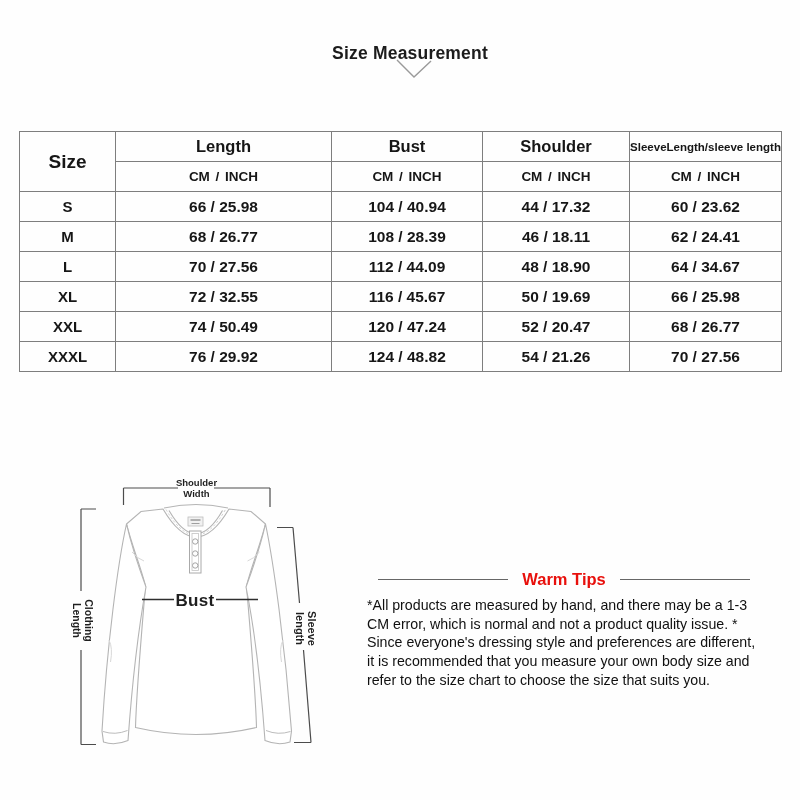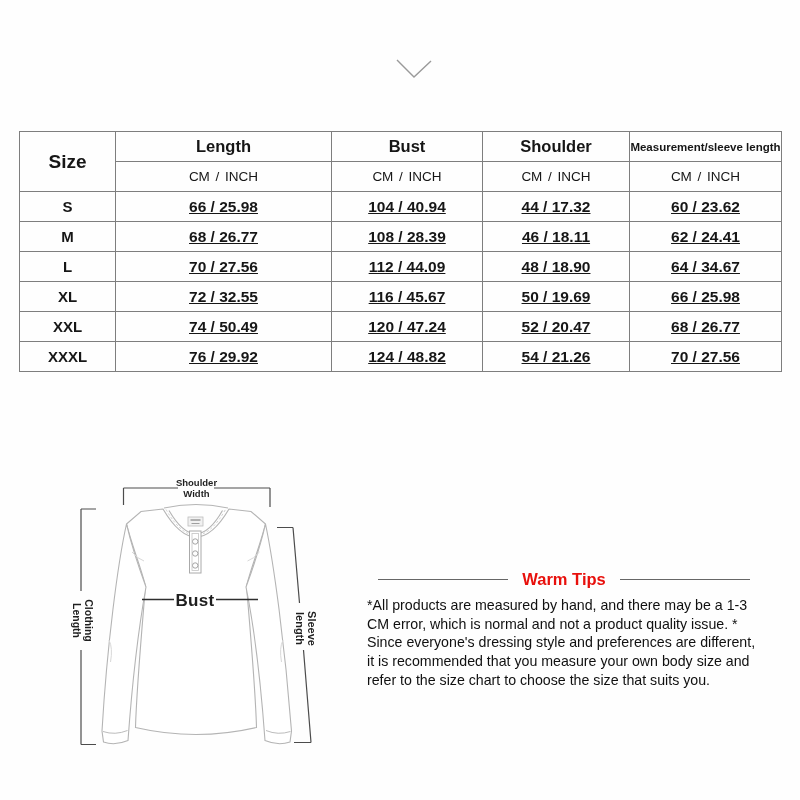--- a/index.html
+++ b/index.html
@@ -9,62 +9,63 @@
   .title{position:absolute;left:300px;top:43px;width:220px;text-align:center;
          font-size:17.5px;font-weight:700;color:#1c1c1c;letter-spacing:.2px;}
   .chevron{position:absolute;left:394px;top:58px;}
 
   .size-table{position:absolute;left:19px;top:131px;border-collapse:collapse;table-layout:fixed;}
   .size-table th,.size-table td{border:1px solid #7e7e7e;text-align:center;vertical-align:middle;
          padding:0;height:29px;color:#161616;}
   .col-head{font-size:16.5px;font-weight:700;}
   .col-head-small{font-size:11.5px;font-weight:700;}
   .size-head{font-size:19px;font-weight:700;}
-  .unit{font-size:13.5px;font-weight:400;word-spacing:2px;margin-top:44px;}
+  .unit{font-size:13.5px;font-weight:700;word-spacing:2px;margin-top:44px;}
   .size-cell{font-size:15px;font-weight:700;}
-  .val-cell{font-size:15.5px;font-weight:700;text-decoration:underline;}
+  .val-cell{font-size:15.5px;font-weight:700;}
 
   .diagram{position:absolute;left:55px;top:450px;}
   .diagram text{font-family:"Liberation Sans",sans-serif;font-weight:700;fill:#1f1f1f;}
   .lbl-small{font-size:9.5px;}
   .lbl-bust{font-size:17px;letter-spacing:.3px;}
   .lbl-rot{font-size:10.5px;}
   .lbl-rot2{font-size:11px;}
 
   .tips-head{position:absolute;left:378px;top:570px;width:372px;display:flex;align-items:center;gap:14px;}
   .rule{flex:1;height:1px;background:#666666;}
   .tips-title{font-size:16.5px;font-weight:700;white-space:nowrap;}
   .tips-body{position:absolute;left:367px;top:596px;font-size:14.2px;font-weight:400;
              line-height:18.7px;color:#101010;white-space:pre;}
 </style>
 </head>
 <body>
 
 <div class="page">
 
+  <div class="title">Size Measurement</div>
 
   <svg class="chevron" width="40" height="24" viewBox="0 0 40 24">
     <polyline points="3,2 20,19 37,3" fill="none" stroke="#9a9a9a" stroke-width="1.4"></polyline>
   </svg>
 
   <table class="size-table">
     <colgroup>
       <col style="width:96px">
         <col style="width:216px">
         <col style="width:151px">
       <col style="width:147px">
         <col style="width:152px">
     </colgroup>
     <tbody>
         <tr>
       <th class="size-head" rowspan="2">Size</th>
       <th class="col-head">Length</th>
       <th class="col-head">Bust</th>
       <th class="col-head">Shoulder</th>
-      <th class="col-head-small">Measurement/sleeve length</th>
+      <th class="col-head-small">SleeveLength/sleeve length</th>
     </tr>
     <tr>
       <th class="unit">CM / INCH</th>
       <th class="unit">CM / INCH</th>
       <th class="unit">CM / INCH</th>
       <th class="unit">CM / INCH</th>
     </tr>
     <tr>
       <td class="size-cell">S</td>
       <td class="val-cell">66 / 25.98</td>

